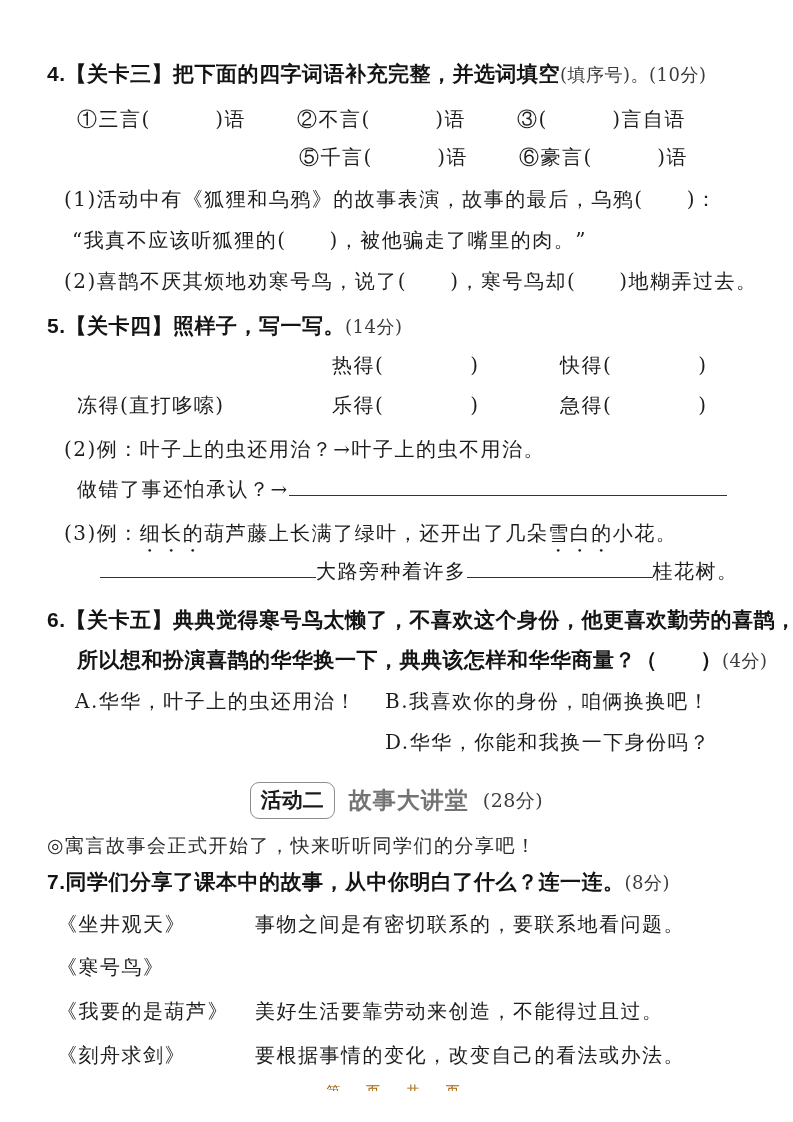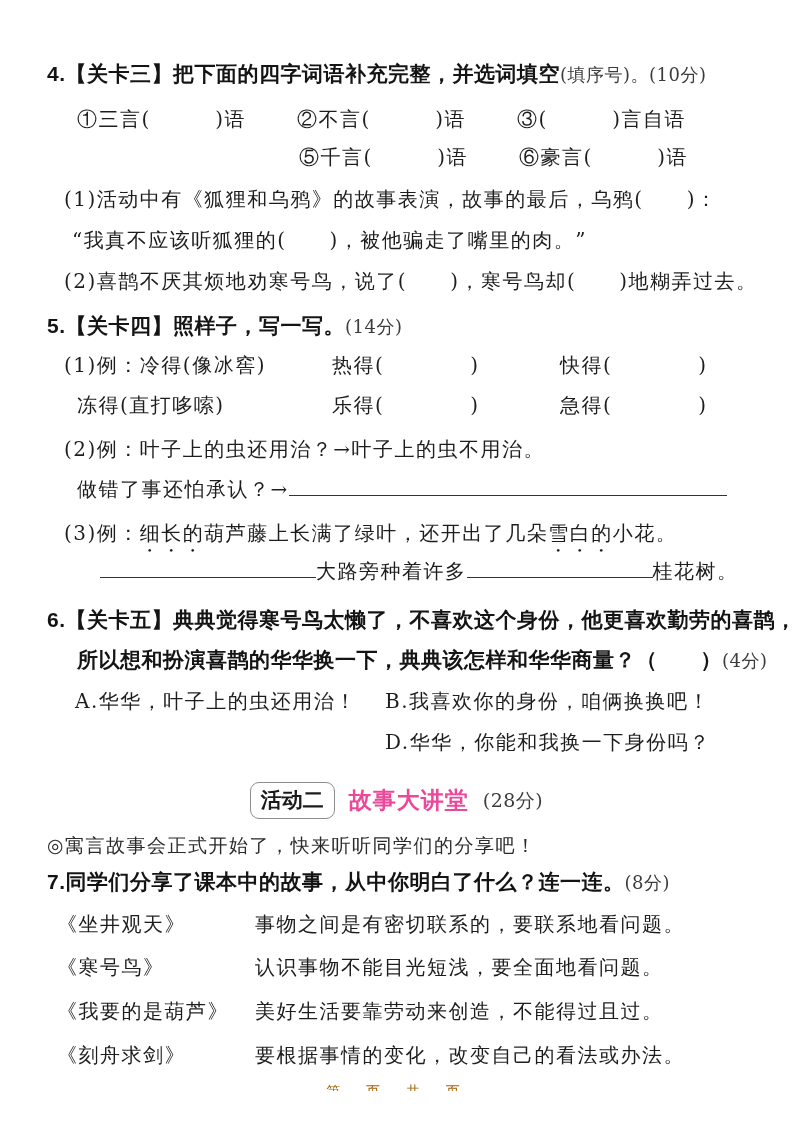--- a/index.html
+++ b/index.html
@@ -22,21 +22,21 @@
     vertical-align:baseline;
   }
   .activity-row {
     position:absolute; left:0; right:0; display:flex; justify-content:center;
     align-items:center; gap:14px;
   }
   .activity-box {
     font-family:"Liberation Sans", sans-serif; font-weight:700; font-size:21px; color:#1a1a1a;
     border:1.5px solid #8d8d8d; border-radius:9px; padding:3px 10px 4px 10px; background:#fff;
   }
-  .activity-title { font-family:"Liberation Sans", sans-serif; font-weight:700; font-size:23px; color:#ec4899; letter-spacing:1px; }
+  .activity-title { font-family:"Liberation Sans", sans-serif; font-weight:700; font-size:23px; color:#737373; letter-spacing:1px; }
   .footer {
     position:absolute; left:0; right:0; text-align:center;
     font-family:"Liberation Sans", sans-serif; font-size:14px; color:#a16207;
     letter-spacing:7px; word-spacing:8px;
   }
 </style>
 </head>
 <body>
 
 <div class="page">
@@ -52,21 +52,20 @@
   <div class="line kai" style="left:519px; top:144px;">⑥豪言(　　　)语</div>
 
   <div class="line kai" style="left:64px; top:186px;">(1)活动中有《狐狸和乌鸦》的故事表演，故事的最后，乌鸦(　　)：</div>
   <div class="line kai" style="left:72px; top:227px;">“我真不应该听狐狸的(　　)，被他骗走了嘴里的肉。”</div>
   <div class="line kai" style="left:64px; top:268px;">(2)喜鹊不厌其烦地劝寒号鸟，说了(　　)，寒号鸟却(　　)地糊弄过去。</div>
 
   <div class="line" style="left:47px; top:312px;">
     <span class="hdr">5.【关卡四】照样子，写一写。</span><span class="score">(14分)</span>
   </div>
 
-  <div class="line kai" style="left:64px; top:352px;">(1)例：冷得(像冰窖)</div>
   <div class="line kai" style="left:332px; top:352px;">热得(　　　　)</div>
   <div class="line kai" style="left:560px; top:352px;">快得(　　　　)</div>
   <div class="line kai" style="left:77px; top:392px;">冻得(直打哆嗦)</div>
   <div class="line kai" style="left:332px; top:392px;">乐得(　　　　)</div>
   <div class="line kai" style="left:560px; top:392px;">急得(　　　　)</div>
 
   <div class="line kai" style="left:64px; top:436px;">(2)例：叶子上的虫还用治？→叶子上的虫不用治。</div>
   <div class="line kai" style="left:77px; top:476px;">
     <span>做错了事还怕承认？→</span><span class="blank" style="width:438px;"></span>
   </div>
@@ -95,21 +94,20 @@
   <div class="line kai sub" style="left:47px; top:833px;">◎寓言故事会正式开始了，快来听听同学们的分享吧！</div>
 
   <div class="line" style="left:47px; top:868px;">
     <span class="hdr">7.同学们分享了课本中的故事，从中你明白了什么？连一连。</span><span class="score">(8分)</span>
   </div>
 
   <div class="line kai" style="left:57px; top:911px;">《坐井观天》</div>
   <div class="line kai" style="left:255px; top:911px;">事物之间是有密切联系的，要联系地看问题。</div>
 
   <div class="line kai" style="left:57px; top:954px;">《寒号鸟》</div>
-  <div class="line kai" style="left:255px; top:954px;">认识事物不能目光短浅，要全面地看问题。</div>
 
   <div class="line kai" style="left:57px; top:998px;">《我要的是葫芦》</div>
   <div class="line kai" style="left:255px; top:998px;">美好生活要靠劳动来创造，不能得过且过。</div>
 
   <div class="line kai" style="left:57px; top:1042px;">《刻舟求剑》</div>
   <div class="line kai" style="left:255px; top:1042px;">要根据事情的变化，改变自己的看法或办法。</div>
 
   <div class="footer" style="top:1083px;">第 页 共 页</div>
 
 </div>

